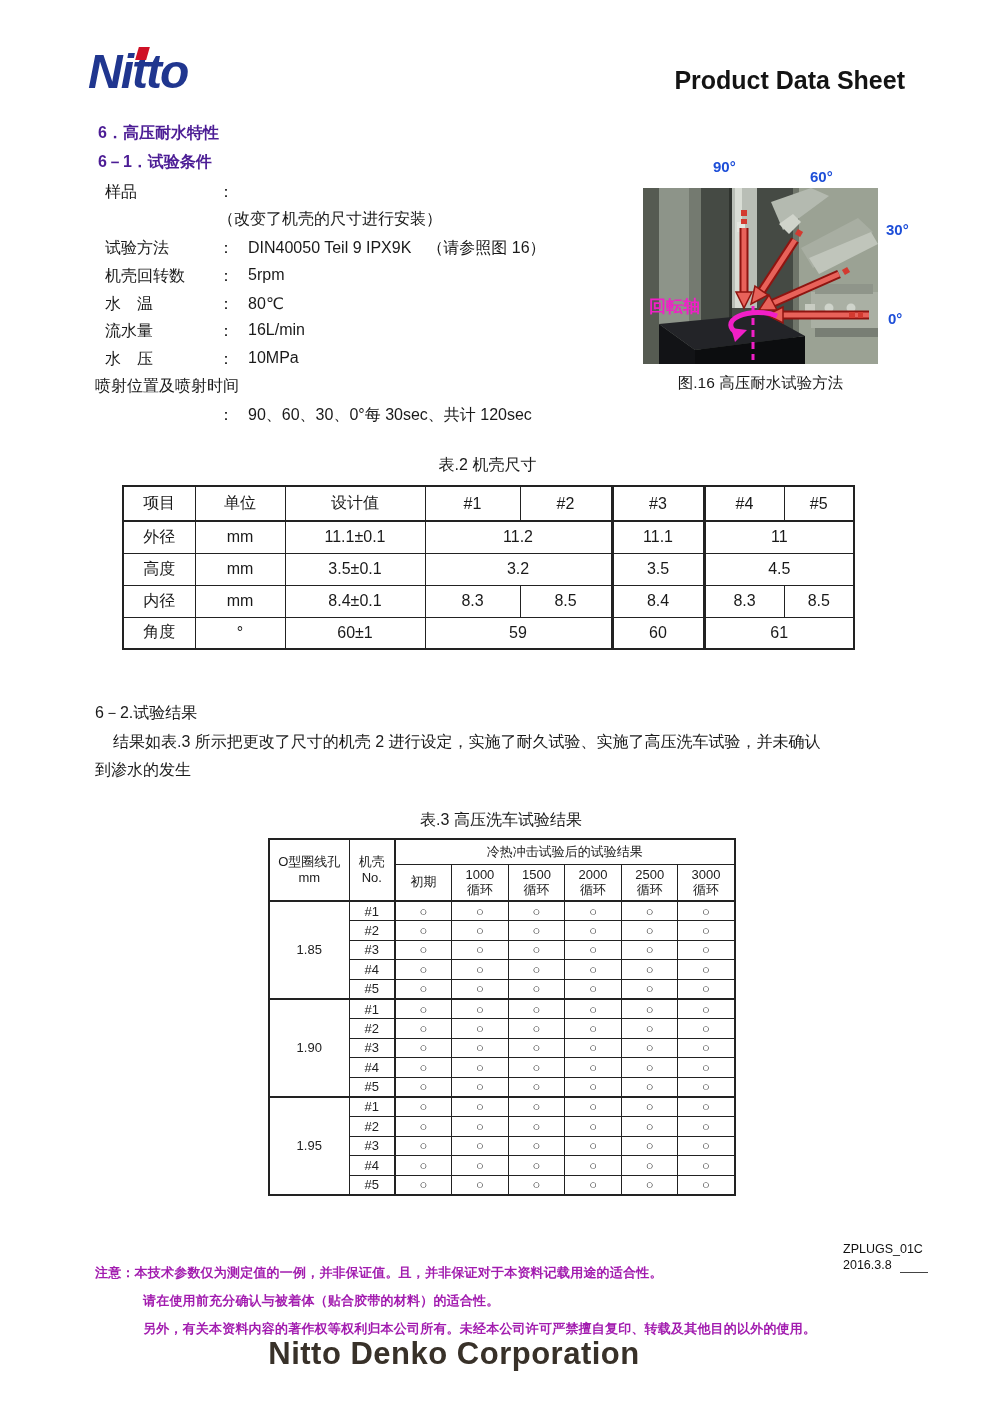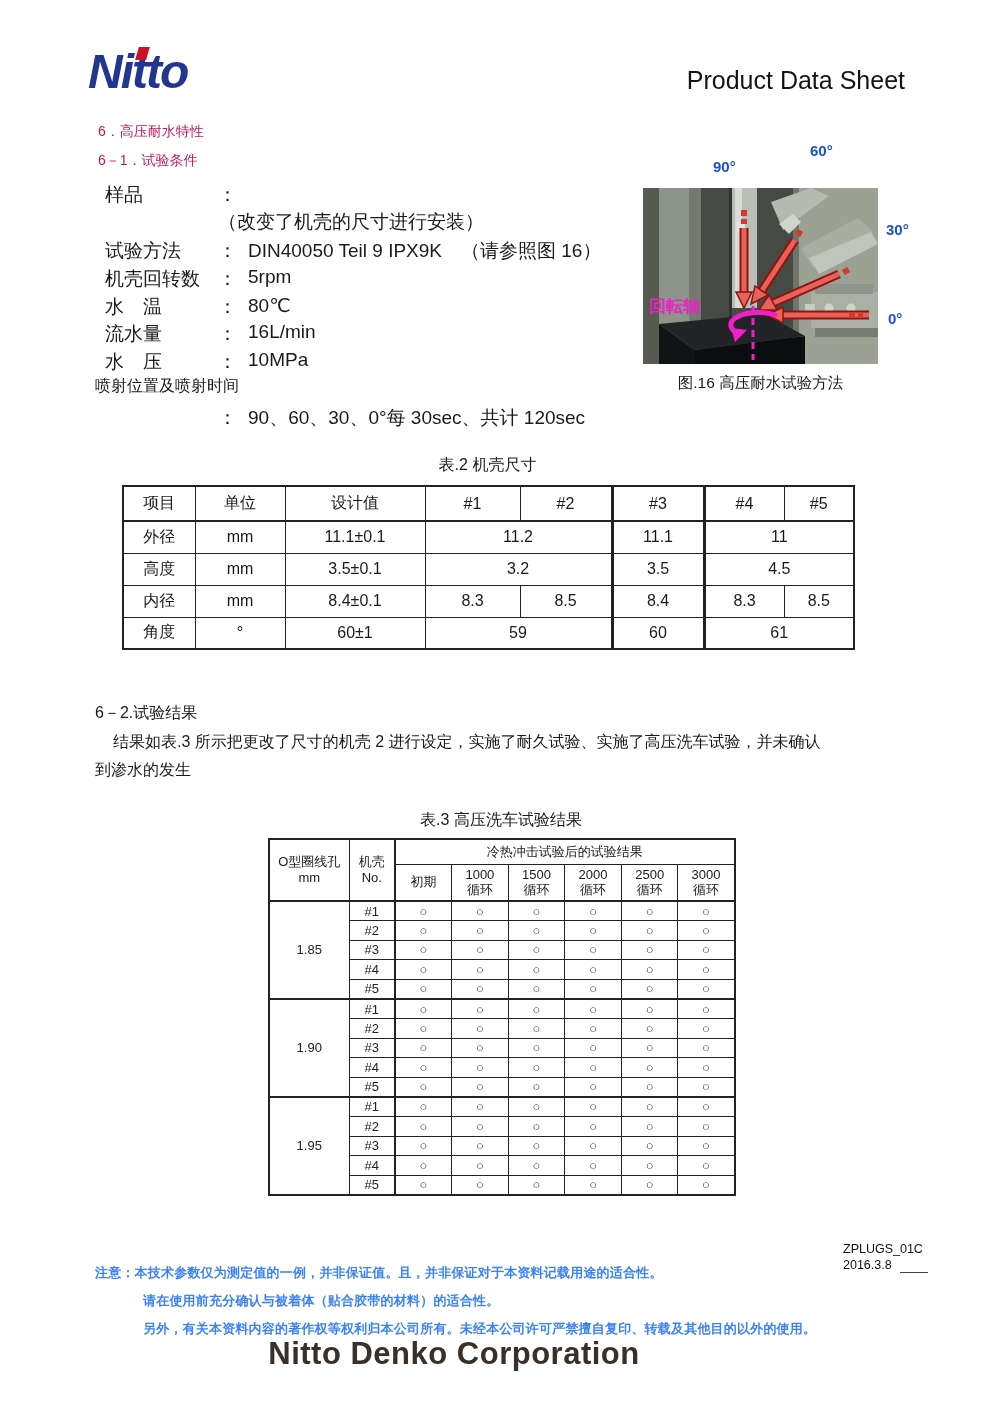--- a/index.html
+++ b/index.html
@@ -6,25 +6,25 @@
   html,body { background:#ffffff; }
   .page {
     position:relative; width:1000px; height:1414px; background:#fff;
     font-family:"Liberation Sans","DejaVu Sans",sans-serif; color:#1a1a1a;
     overflow:hidden;
   }
   
   .logo { position:absolute; left:88px; top:44px; width:220px; height:70px; }
   .logo-text { font-size:48px; font-weight:bold; font-style:italic; color:#20368f; letter-spacing:-2px; }
   .logo-dot { position:absolute; left:49px; top:3px; width:11px; height:13px; background:#cf1126; transform:skewX(-16deg); }
-  .pds-title { position:absolute; right:95px; top:66px; font-size:25px; font-weight:normal; color:#141414; letter-spacing:0px; }
-
-  
-  .h-sec { position:absolute; left:98px; font-size:14px; color:#be185d; }
-  .cond-line { position:absolute; left:105px; display:flex; font-size:19px; white-space:pre; }
+  .pds-title { position:absolute; right:95px; top:66px; font-size:25px; font-weight:bold; color:#141414; letter-spacing:0px; }
+
+  
+  .h-sec { position:absolute; left:98px; font-size:16px; color:#4c1d95;font-weight:bold; }
+  .cond-line { position:absolute; left:105px; display:flex; font-size:16px; white-space:pre; }
   .cond-label { display:inline-block; width:113px; }
   .cond-colon { display:inline-block; width:30px; }
   .cond-value { display:inline-block; }
   .spray-label { position:absolute; left:95px; font-size:16px; }
 
   
   .photo { position:absolute; left:643px; top:188px; width:235px; height:176px; }
   .angle-label { position:absolute; font-size:15px; font-weight:600; color:#1d4ed8; }
   .fig-caption { position:absolute; left:633px; top:373px; width:255px; text-align:center; font-size:15.5px; color:#1a1a1a; }
 
@@ -49,21 +49,21 @@
   .t3 .res-l { border-left:2px solid #222; }
   .t3 tr.group-top td { border-top:2px solid #222; }
   .t3 .size-cell { font-size:13px; }
 
   
   .para { position:absolute; font-size:16px; color:#1a1a1a; }
 
   
   .doc-meta { position:absolute; left:843px; top:1241px; font-size:12.5px; line-height:1.3; color:#111; }
   .doc-date-u { position:absolute; left:900px; top:1272px; width:28px; border-top:1px solid #444; }
-  .note-line { position:absolute; font-size:13px; font-weight:600; color:#3b82f6; letter-spacing:0.2px; }
+  .note-line { position:absolute; font-size:13px; font-weight:600; color:#a21caf; letter-spacing:0.2px; }
   .company { position:absolute; left:0; width:908px; top:1336px; text-align:center;
              font-size:31px; font-weight:bold; color:#383129; letter-spacing:0.5px; }
 </style>
 </head>
 <body>
 
 <div class="page">
 
   <div class="logo">
     <span class="logo-text">Nitto</span>
@@ -94,21 +94,21 @@
   </div>
   <div class="cond-line" style="top:349px">
     <span class="cond-label">水　压</span><span class="cond-colon">：</span><span class="cond-value">10MPa</span>
   </div>
   <div class="spray-label" style="top:376px">喷射位置及喷射时间</div>
   <div class="cond-line" style="top:405px">
     <span class="cond-label"></span><span class="cond-colon">：</span><span class="cond-value">90、60、30、0°每 30sec、共计 120sec</span>
   </div>
 
   <span class="angle-label" style="left:713px;top:158px">90°</span>
-  <span class="angle-label" style="left:810px;top:142px">60°</span>
+  <span class="angle-label" style="left:810px;top:168px">60°</span>
   <span class="angle-label" style="left:886px;top:221px">30°</span>
   <span class="angle-label" style="left:888px;top:310px">0°</span>
 
   <div class="photo">
     <svg width="235" height="176" viewBox="0 0 235 176">
 
       <rect x="0" y="0" width="235" height="176" fill="#99a093"></rect>
       <rect x="0" y="0" width="16" height="176" fill="#565b52"></rect>
       <rect x="16" y="0" width="30" height="162" fill="#8d9489"></rect>
       <rect x="46" y="0" width="12" height="162" fill="#747a70"></rect>

